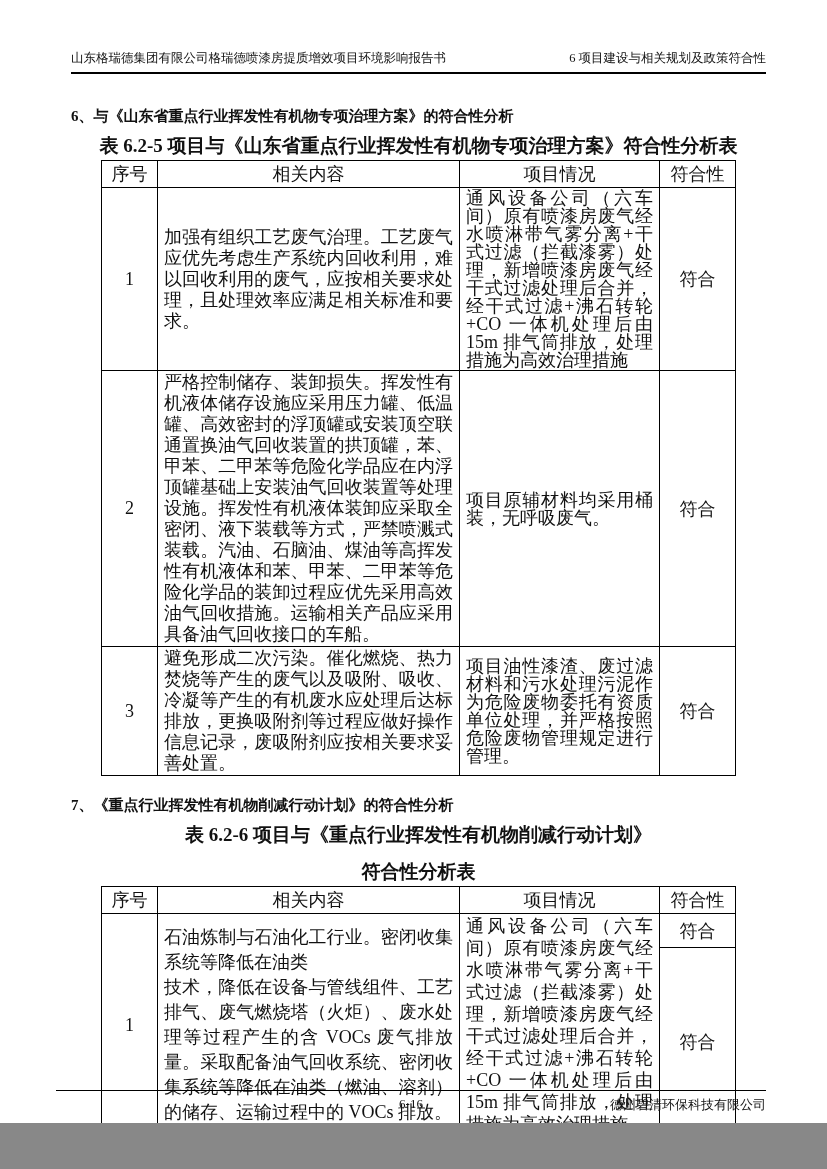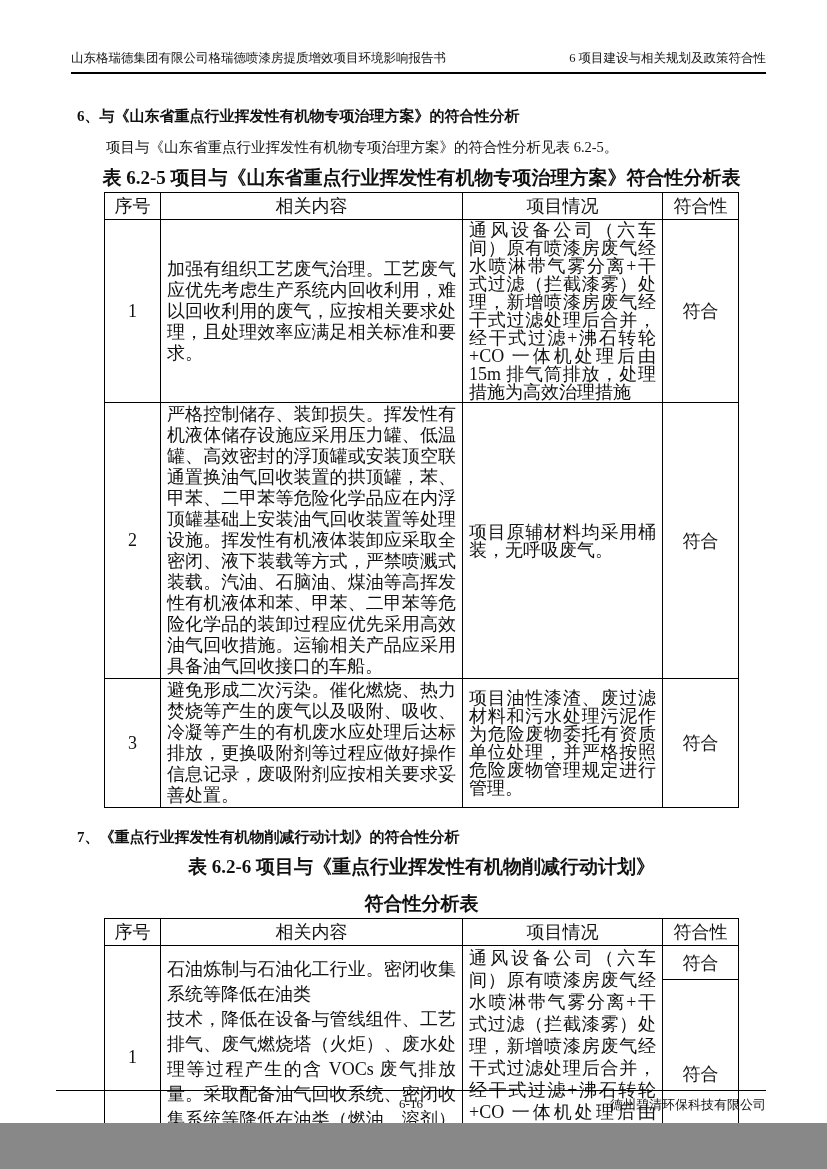--- a/index.html
+++ b/index.html
@@ -16,21 +16,21 @@
   
   .hdr{
     position:absolute;top:50px;left:71px;right:71px;
     display:flex;justify-content:space-between;align-items:flex-end;
     border-bottom:2px solid #000;
     padding-bottom:5px;
     font-size:12.5px;
     white-space:nowrap;
   }
   
-  .content{position:absolute;top:93px;left:77px;right:71px;}
+  .content{position:absolute;top:93px;left:71px;right:71px;}
   .sec-heading{
     font-weight:bold;font-size:15px;line-height:22px;
     margin:12px 0 8px 0;
   }
   .para{
     font-size:14.5px;line-height:24px;text-indent:2em;
     margin:4px 0 8px 0;
   }
   .tbl-title{
     text-align:center;font-weight:bold;font-size:19px;line-height:21px;
@@ -84,21 +84,20 @@
 <div class="page">
 
   <div class="hdr">
     <span>山东格瑞德集团有限公司格瑞德喷漆房提质增效项目环境影响报告书</span>
     <span>6 项目建设与相关规划及政策符合性</span>
   </div>
 
   <div class="content">
 
     <div class="sec-heading">6、与《山东省重点行业挥发性有机物专项治理方案》的符合性分析</div>
-    <div class="para">项目与《山东省重点行业挥发性有机物专项治理方案》的符合性分析见表 6.2-5。</div>
     <div class="tbl-title">表 6.2-5 项目与《山东省重点行业挥发性有机物专项治理方案》符合性分析表</div>
 
     <table class="doc">
       <colgroup>
           <col class="c-no">
           <col class="c-content">
           <col class="c-situation">
           <col class="c-comp">
         </colgroup>
       <thead>

